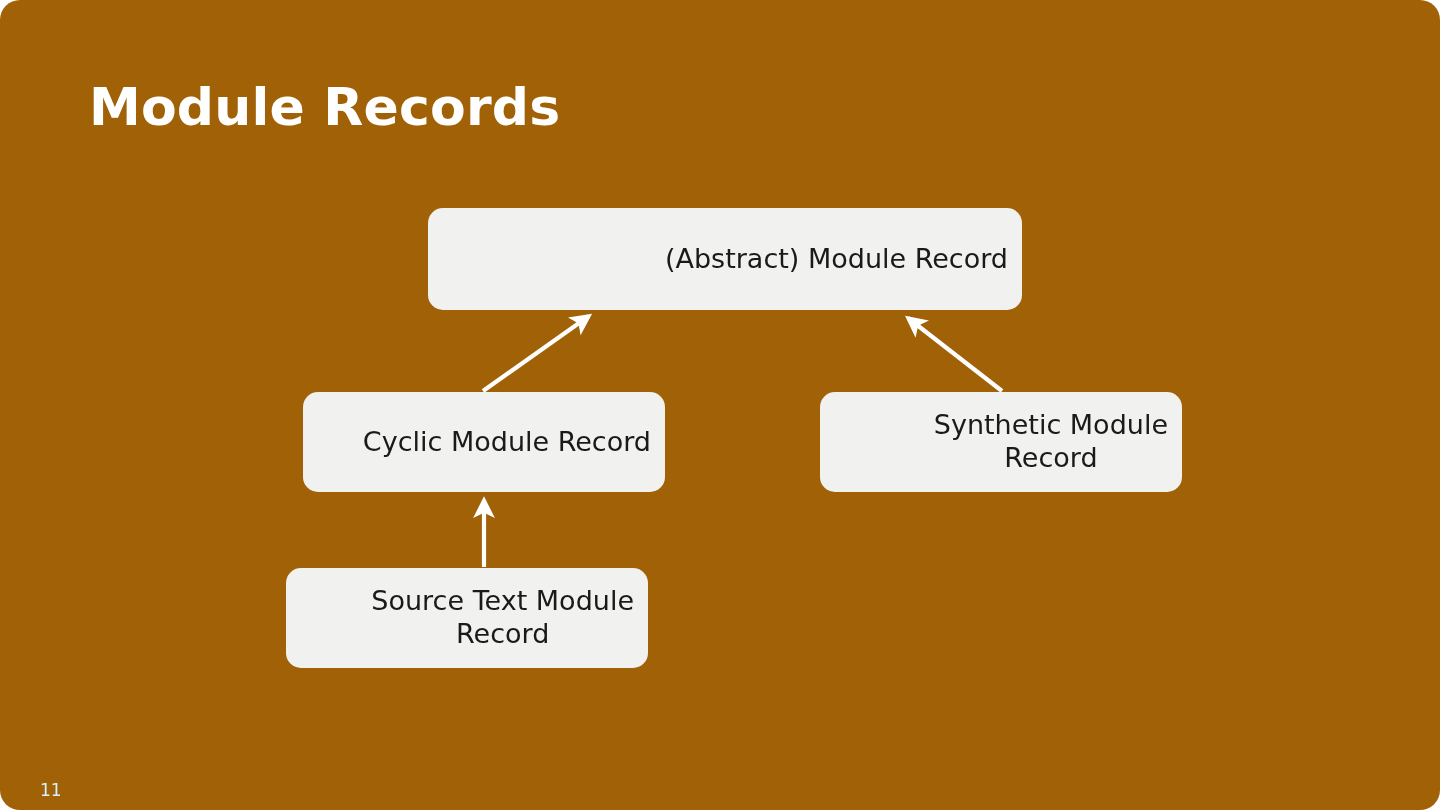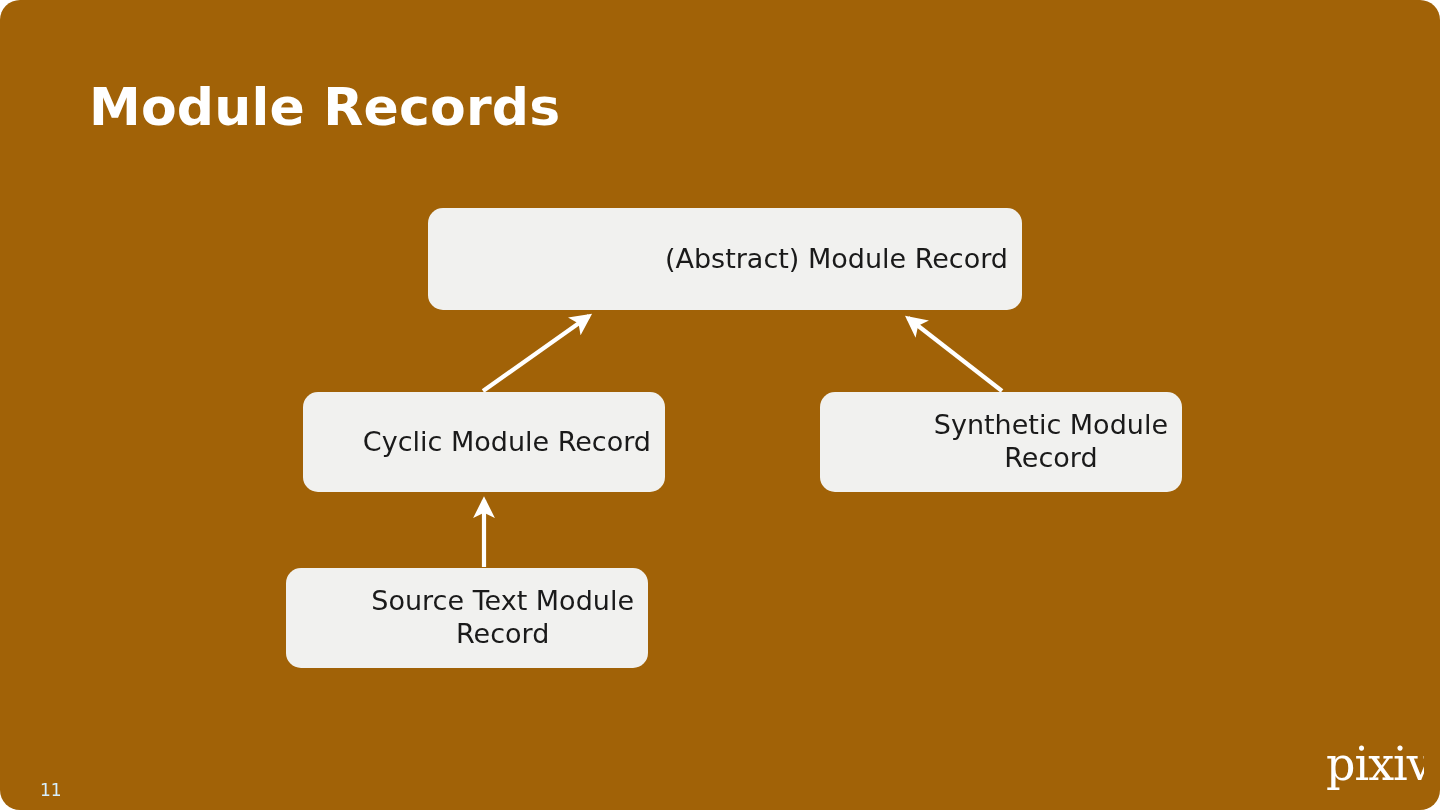--- a/index.html
+++ b/index.html
@@ -160,19 +160,14 @@
 
     <div class="node-box" id="node-source-text">
       <span class="node-label">Source Text Module
 Record</span>
     </div>
 
   </div>
 
   <div id="page-number">11</div>
 
-  <div id="brand-logo">
-    <svg viewBox="0 0 98 48" width="98" height="48" xmlns="http://www.w3.org/2000/svg">
-      <text class="logo-text" x="0" y="38">pixiv</text>
-    </svg>
-  </div>
 
 </div>
 
 </body></html>

